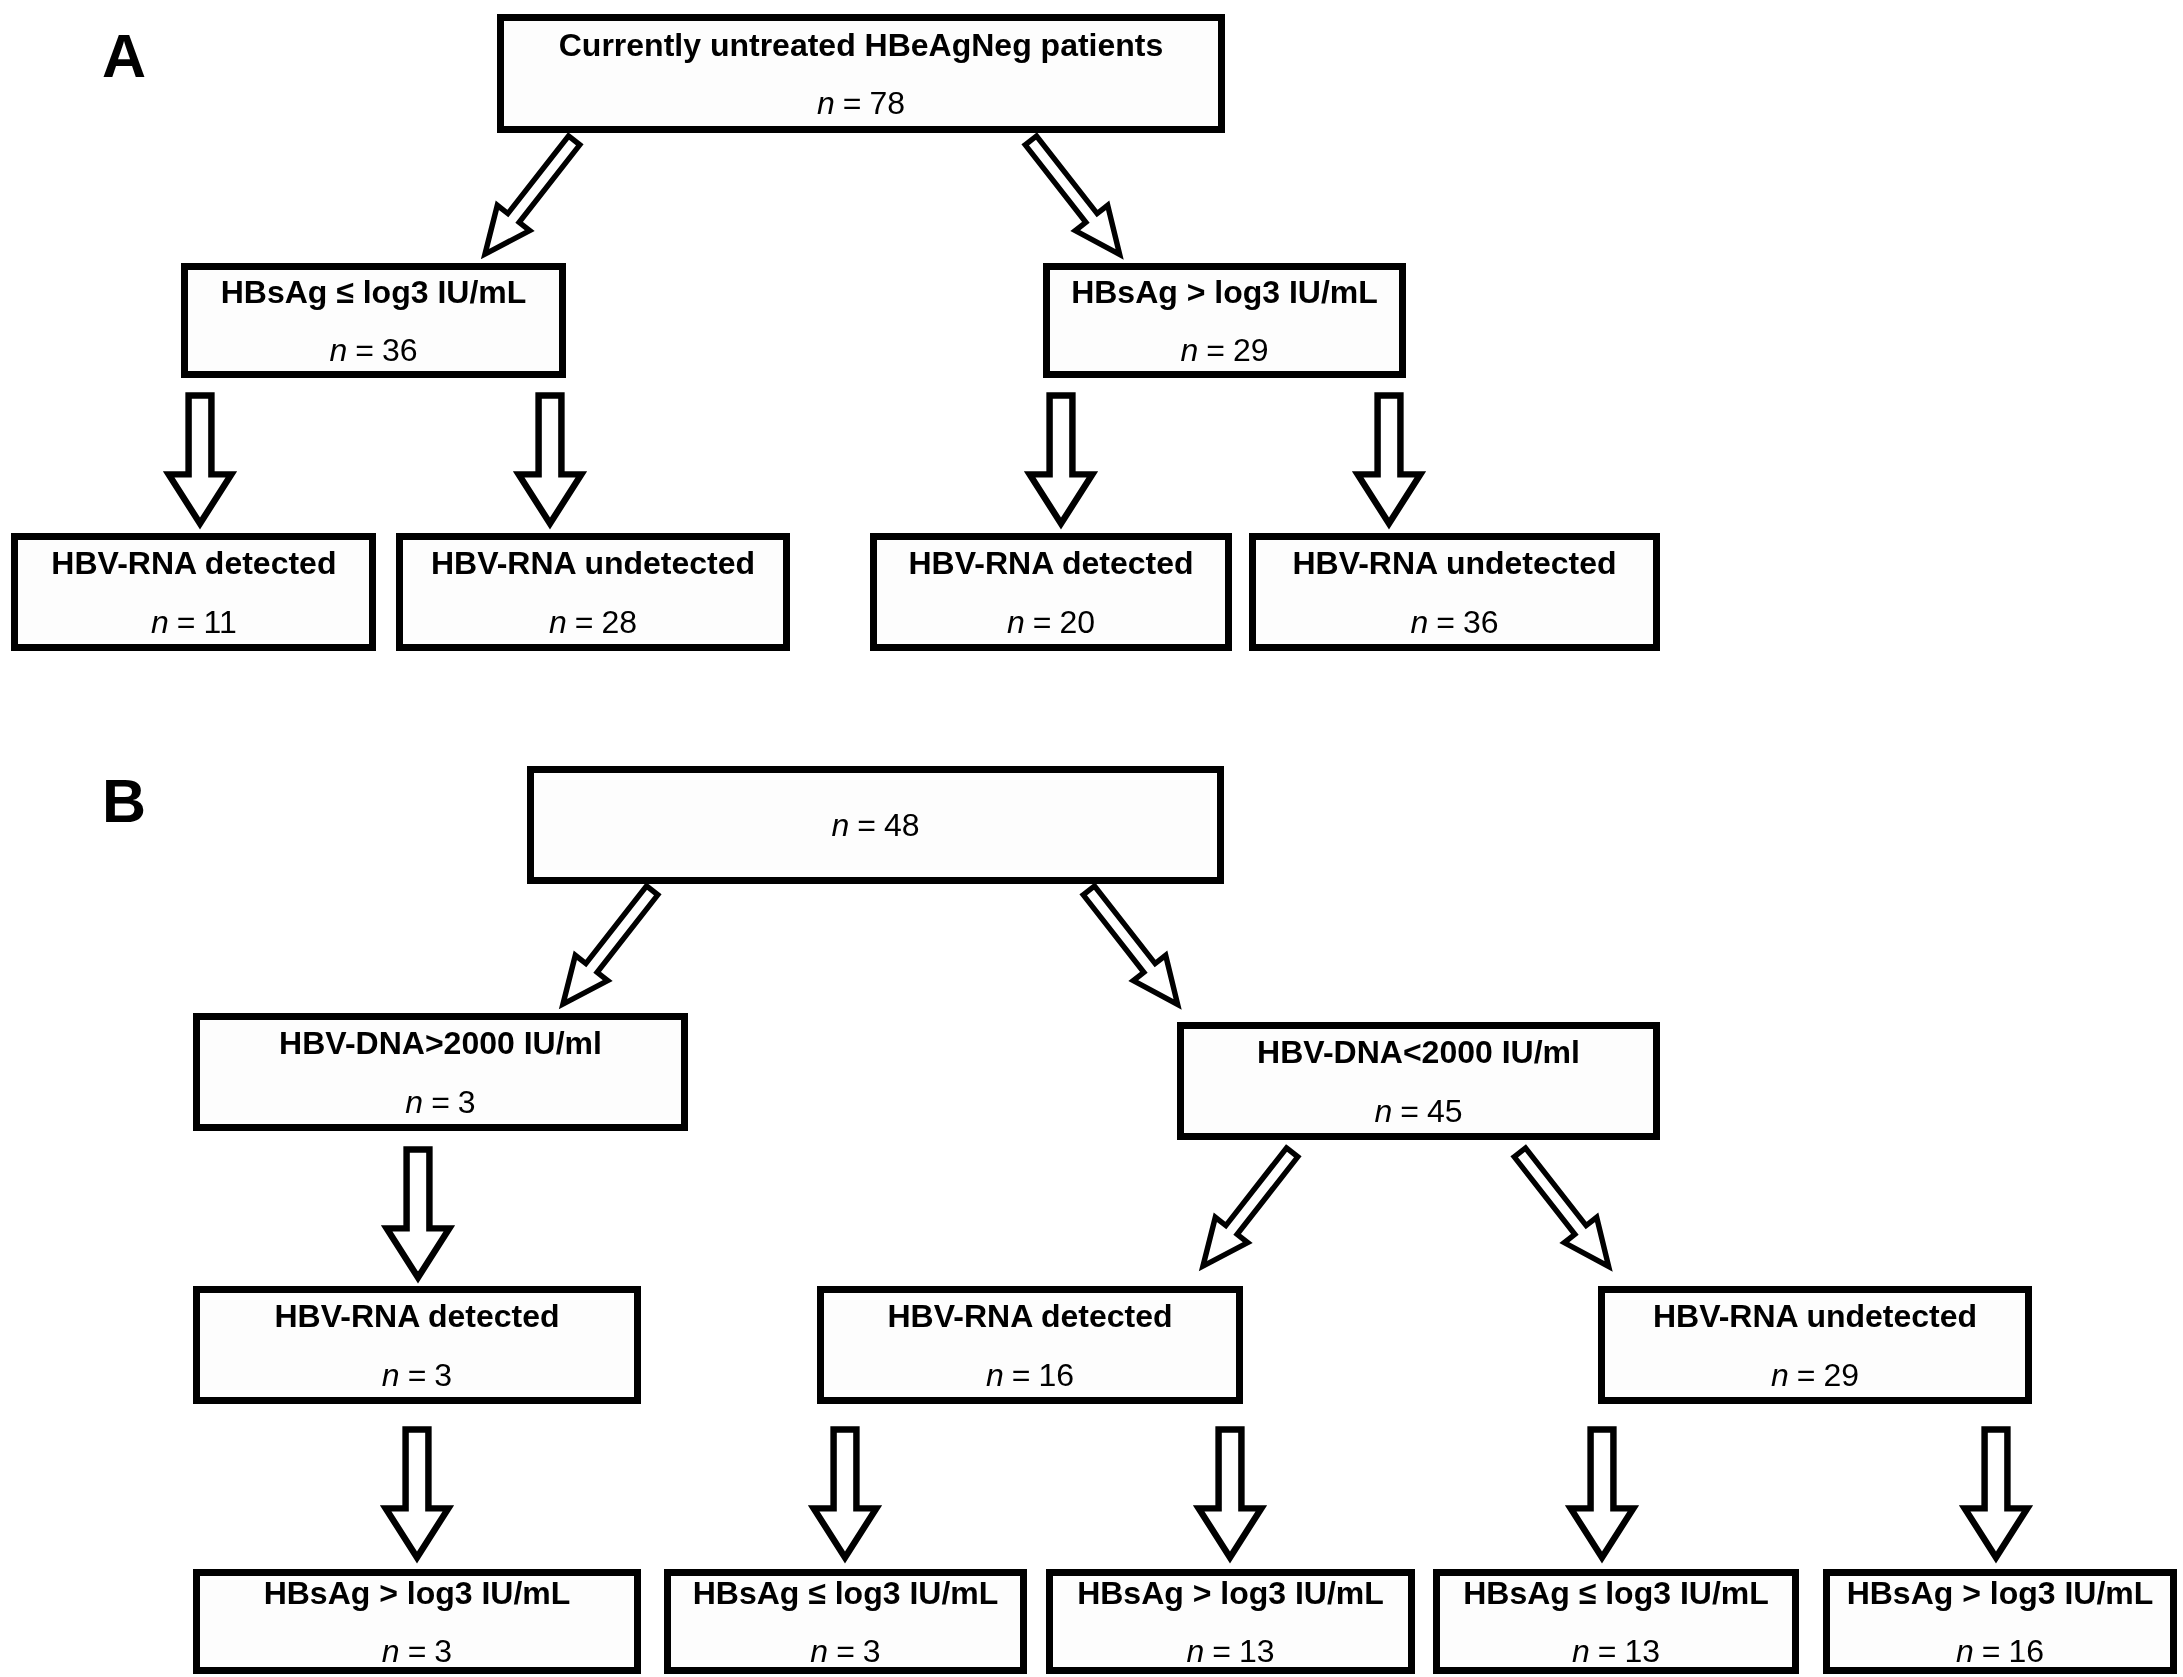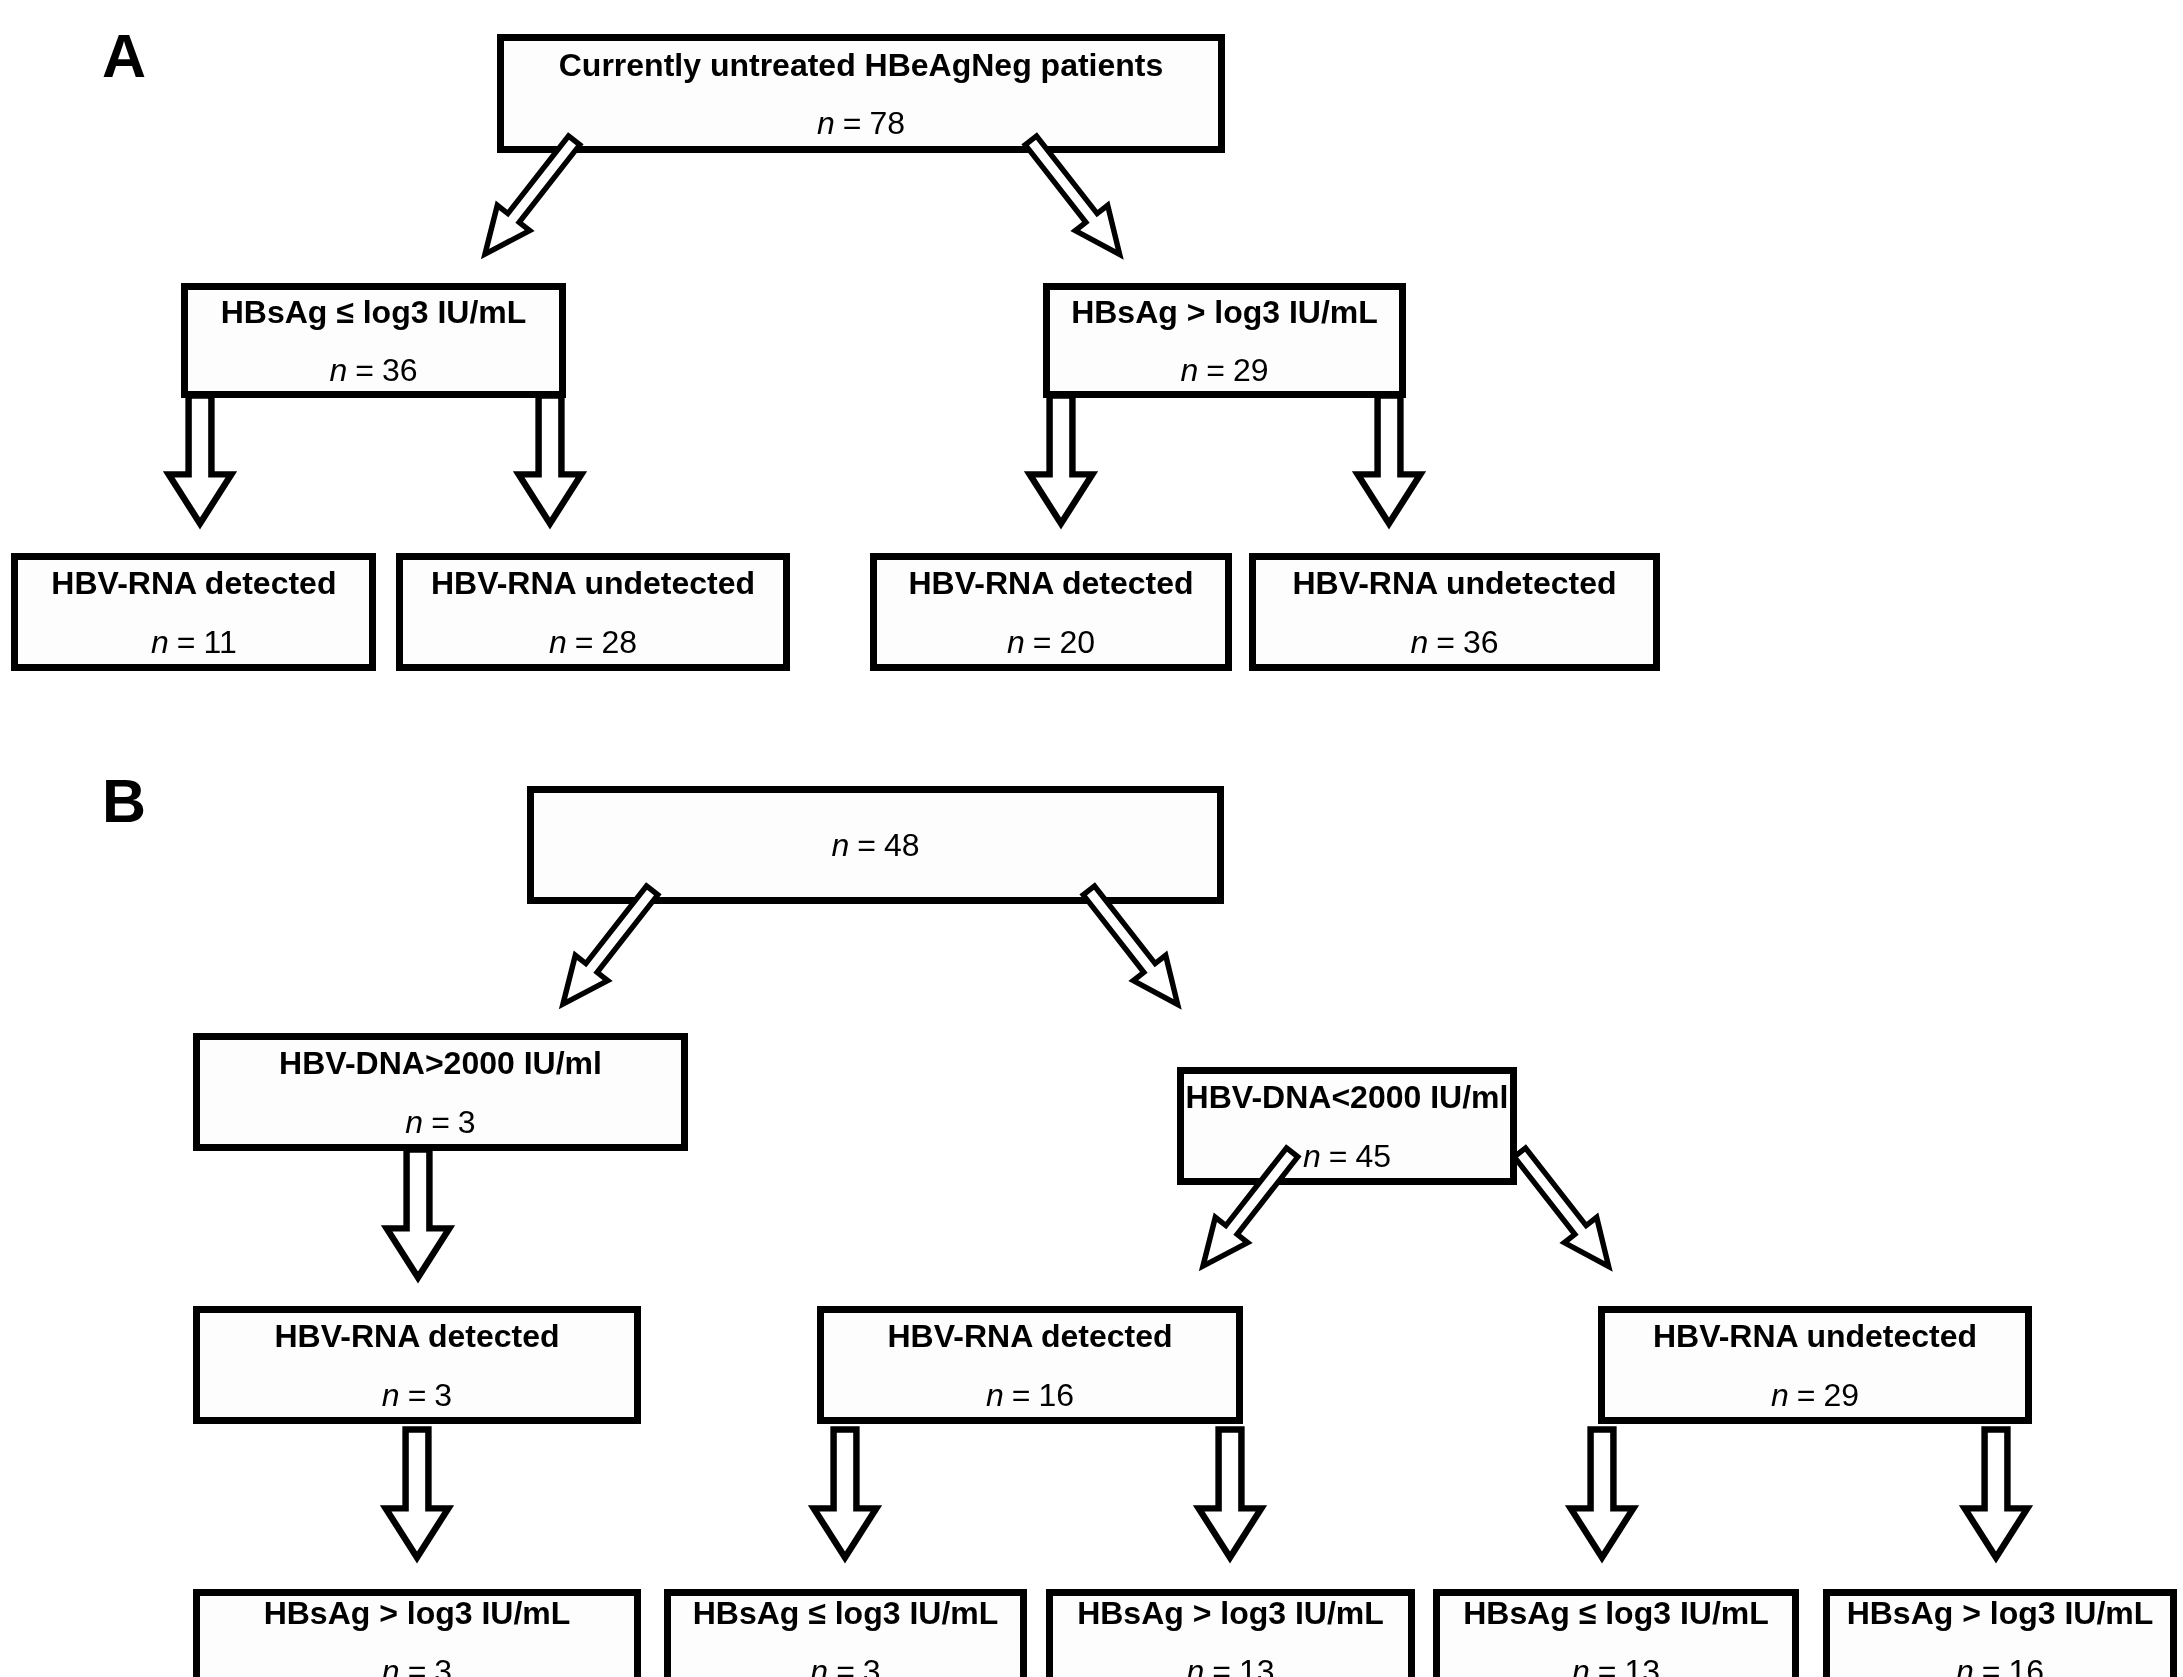--- a/index.html
+++ b/index.html
@@ -5,21 +5,21 @@
 <style>
   html,body{margin:0;padding:0;background:#ffffff;}
   body{width:2183px;height:1678px;position:relative;overflow:hidden;
        font-family:"Liberation Sans", sans-serif;color:#000;}
   .stage{position:absolute;left:0;top:0;width:2183px;height:1678px;}
 
   .plabel{position:absolute;font-size:61px;font-weight:700;line-height:1;}
 
   .box{position:absolute;box-sizing:border-box;border:7.4px solid #000;background:#fdfdfd;
        display:flex;flex-direction:column;align-items:center;justify-content:center;
-       gap:24px;text-align:center;padding:0 5px;margin-top:20px;}
+       gap:24px;text-align:center;padding:0 5px;}
   .box .t{font-size:32px;font-weight:700;line-height:1.1;white-space:nowrap;}
   .nline{font-size:32px;font-weight:400;line-height:1;}
   .nline i{font-style:italic;}
   .nline .eq{margin:0 8px;}
 
   .arr{position:absolute;overflow:visible;}
   .arr polygon{fill:#ffffff;stroke:#000000;stroke-miterlimit:10;}
   .arr.v{width:74px;height:135px;}
   .arr.v polygon{stroke-width:13px;}
   .arr.d{width:47px;height:151px;}
@@ -98,21 +98,21 @@
     </svg>
   <svg class="arr d" style="left:1110px;top:872px;transform:rotate(-38deg)" viewBox="0 0 95 305">
     <polygon points="33,6 62,6 62,205 89,205 47,298 6,205 33,205"></polygon>
     </svg>
 
   <div class="box" style="left:193px;top:1013px;width:495px;height:118px">
     <div class="t">HBV-DNA&gt;2000 IU/ml</div>
     <div class="nline"><i>n</i><span class="eq">=</span><span>3</span></div>
   </div>
 
-  <div class="box" style="left:1177px;top:1047px;width:340px;height:118px">
+  <div class="box" style="left:1177px;top:1022px;width:483px;height:118px">
     <div class="t">HBV-DNA&lt;2000 IU/ml</div>
     <div class="nline"><i>n</i><span class="eq">=</span><span>45</span></div>
   </div>
 
   <svg class="arr v" style="left:381px;top:1146px" viewBox="0 0 140 272">
     <polygon points="47,7 93,7 93,166 133,166 70,265 7,166 47,166"></polygon>
     </svg>
   <svg class="arr d" style="left:1224px;top:1134px;transform:rotate(38deg)" viewBox="0 0 95 305">
     <polygon points="33,6 62,6 62,205 89,205 47,298 6,205 33,205"></polygon>
     </svg>

